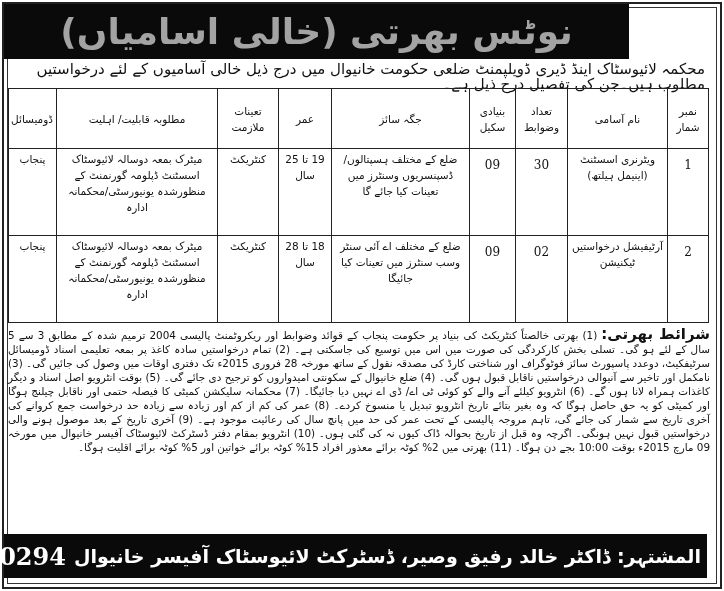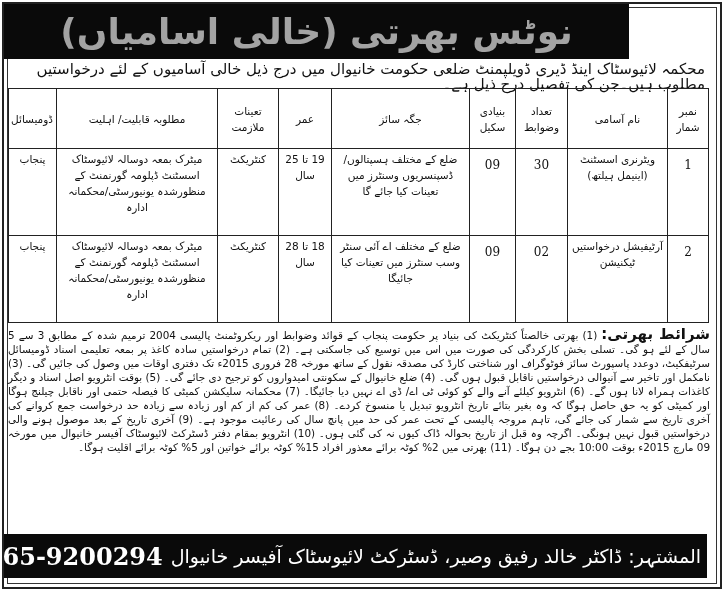--- a/index.html
+++ b/index.html
@@ -23,21 +23,21 @@
                 line-height: 16px; padding: 2px 3px; }
   table.posts th { height: 55px; vertical-align: middle; }
   table.posts td { height: 76px; }
   table.posts td.num { font-family: "DejaVu Serif", serif; font-size: 12px; padding-top: 8px; }
   .cond { position: absolute; left: 8px; top: 327px; width: 702px; direction: rtl;
           text-align: justify; font-size: 10.4px; line-height: 14px; }
   .cond-head { font-weight: bold; font-size: 15px; }
   .footer { position: absolute; left: 4px; top: 534px; width: 703px; height: 44px;
             background: #0a0a0a; color: #fff; display: flex; align-items: center;
             direction: rtl; padding: 0 6px; box-sizing: border-box; gap: 8px; }
-  .footer-text { font-size: 19px; font-weight: normal; white-space: nowrap; }
+  .footer-text { font-size: 19px; font-weight: bold; white-space: nowrap; }
   .footer-phone { font-family: "DejaVu Serif", serif; font-size: 24px; font-weight: bold;
                   direction: ltr; white-space: nowrap; }
 </style>
 </head>
 <body>
 
 <div class="outer">
   <div class="inner"></div>
 </div>
 

